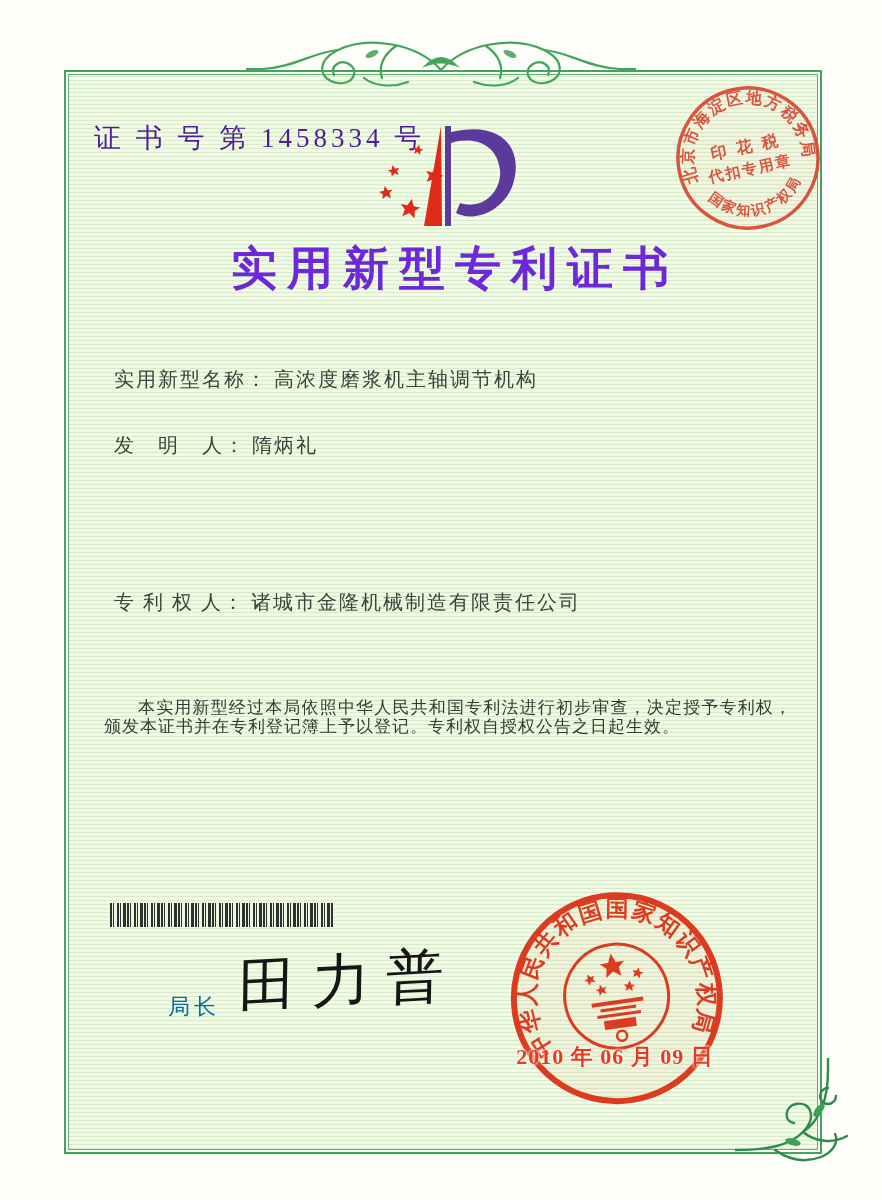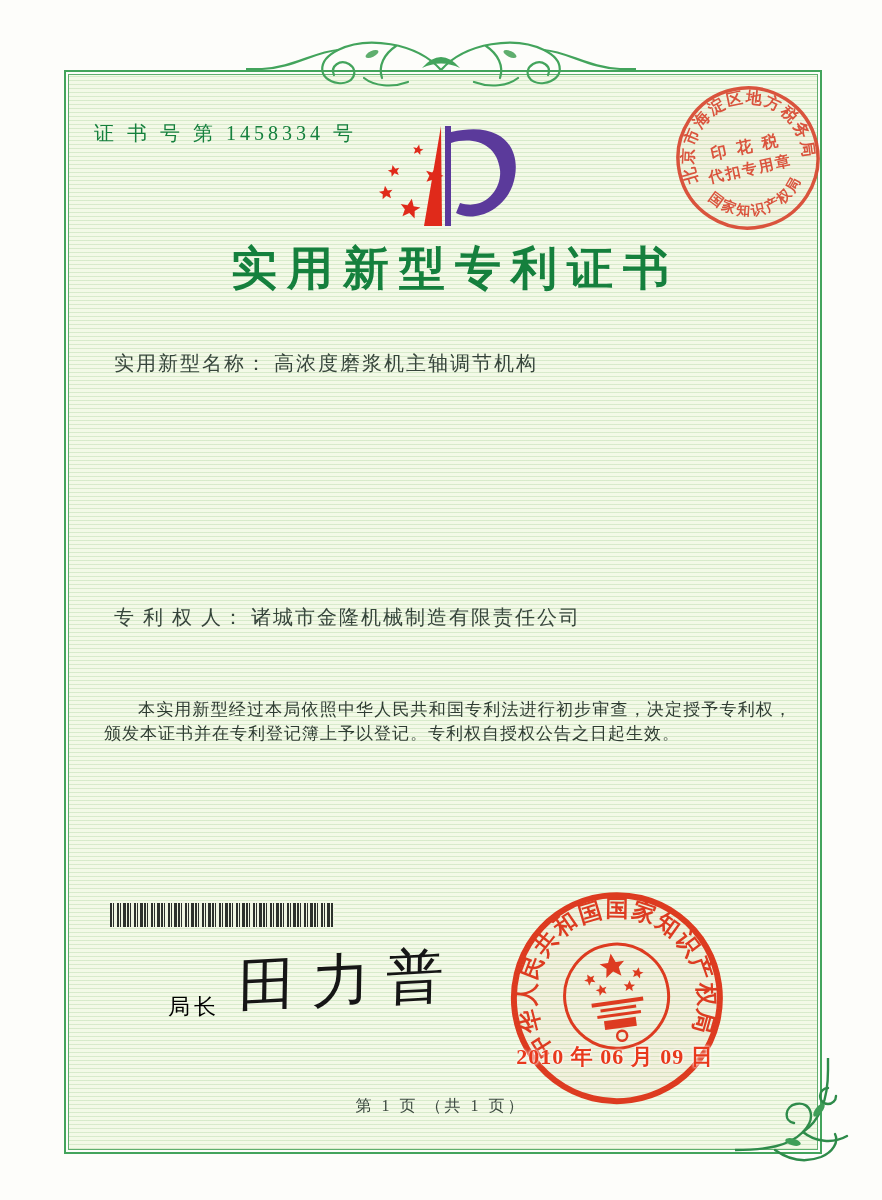--- a/index.html
+++ b/index.html
@@ -15,49 +15,49 @@
   .frame-inner{
     position:absolute;left:2px;top:2px;right:2px;bottom:2px;
     border:1px solid #5fae6e;
     background-color:#f3f9e7;
     background-image:repeating-linear-gradient(0deg,
       rgba(143,196,128,0.28) 0px, rgba(143,196,128,0.28) 1px,
       rgba(255,255,255,0) 1px, rgba(255,255,255,0) 4px);
   }
   .cert-no{
     position:absolute;left:94px;top:120px;
-    font-size:20px;letter-spacing:4px;color:#15803d;
+    font-size:27px;letter-spacing:4px;color:#4c1d95;
   }
   .logo{position:absolute;left:344px;top:114px;}
   .title{
     position:absolute;left:64px;top:238px;width:782px;text-align:center;
-    font-size:46px;font-weight:bold;letter-spacing:10px;color:#15803d;
+    font-size:46px;font-weight:bold;letter-spacing:10px;color:#6d28d9;
   }
   .field{
     position:absolute;left:114px;width:660px;
-    font-size:20px;color:#36453b;letter-spacing:2px;white-space:nowrap;
+    font-size:20px;color:#36453b;letter-spacing:2px;white-space:nowrap;margin-top:16px;
   }
   .field .fvalue{margin-left:6px;}
   .paras{
     position:absolute;left:104px;top:698px;width:688px;
-    font-size:17px;line-height:24px;color:#2e3c32;text-align:justify;
+    font-size:17px;line-height:19px;color:#2e3c32;text-align:justify;
   }
   .paras p{margin:0;text-indent:2em;letter-spacing:1px;}
   .barcode{
     position:absolute;left:110px;top:903px;width:224px;height:24px;
     background:repeating-linear-gradient(90deg,
       #2c312c 0px,#2c312c 2px,#eef5e1 2px,#eef5e1 3px,
       #2c312c 3px,#2c312c 4px,#eef5e1 4px,#eef5e1 7px,
       #2c312c 7px,#2c312c 9px,#eef5e1 9px,#eef5e1 10px,
       #2c312c 10px,#2c312c 11px,#eef5e1 11px,#eef5e1 13px,
       #2c312c 13px,#2c312c 16px,#eef5e1 16px,#eef5e1 17px);
   }
   .sig-role{
     position:absolute;left:168px;top:992px;
-    font-size:22px;color:#000000;letter-spacing:4px;
+    font-size:22px;color:#0369a1;letter-spacing:4px;
   }
   .sig-name{
     position:absolute;left:238px;top:942px;
     font-size:58px;color:#161616;letter-spacing:16px;
     transform:rotate(-3deg) skewX(-4deg);
   }
   .seal{position:absolute;left:505px;top:886px;transform:rotate(-8deg);}
   .seal-date{
     position:absolute;left:509px;top:1042px;width:212px;text-align:center;
     font-size:22px;font-weight:bold;color:#e8391c;letter-spacing:1px;
@@ -122,21 +122,24 @@
       <use href="#star" transform="translate(42,79) scale(0.72) rotate(-8)"></use>
       <use href="#star" transform="translate(66,95) scale(1.05) rotate(10)"></use>
     </g>
   </svg>
 
   <div class="title">实用新型专利证书</div>
 
   <div class="field" style="top:350px">
     <span>实用新型名称：</span><span class="fvalue">高浓度磨浆机主轴调节机构</span>
   </div>
-  <div class="field" style="top:604px">
+  <div class="field" style="top:416px">
+    <span>发　明　人：</span><span class="fvalue">隋炳礼</span>
+  </div>
+  <div class="field" style="top:573px">
     <span>专 利 权 人：</span><span class="fvalue">诸城市金隆机械制造有限责任公司</span>
   </div>
 
   <div class="paras">
     <p>本实用新型经过本局依照中华人民共和国专利法进行初步审查，决定授予专利权，颁发本证书并在专利登记簿上予以登记。专利权自授权公告之日起生效。</p>
   </div>
 
   <div class="barcode"></div>
 
   <div class="sig-role">局长</div>
@@ -179,15 +182,14 @@
     <text font-size="16" font-weight="bold" fill="#d8432c" letter-spacing="2">
       <textPath href="#taxTop" startOffset="50%" text-anchor="middle">北京市海淀区地方税务局</textPath>
     </text>
     <text font-size="14" font-weight="bold" fill="#d8432c" letter-spacing="2">
       <textPath href="#taxBottom" startOffset="50%" text-anchor="middle">国家知识产权局</textPath>
     </text>
     <text x="86" y="80" text-anchor="middle" font-size="16" font-weight="bold" fill="#d8432c" letter-spacing="3">印 花 税</text>
     <text x="86" y="102" text-anchor="middle" font-size="15" font-weight="bold" fill="#d8432c" letter-spacing="2">代扣专用章</text>
   </svg>
 
-  <div class="footer">第 1 页 （共 1 页）</div>
 
 </div>
 
 </body></html>

